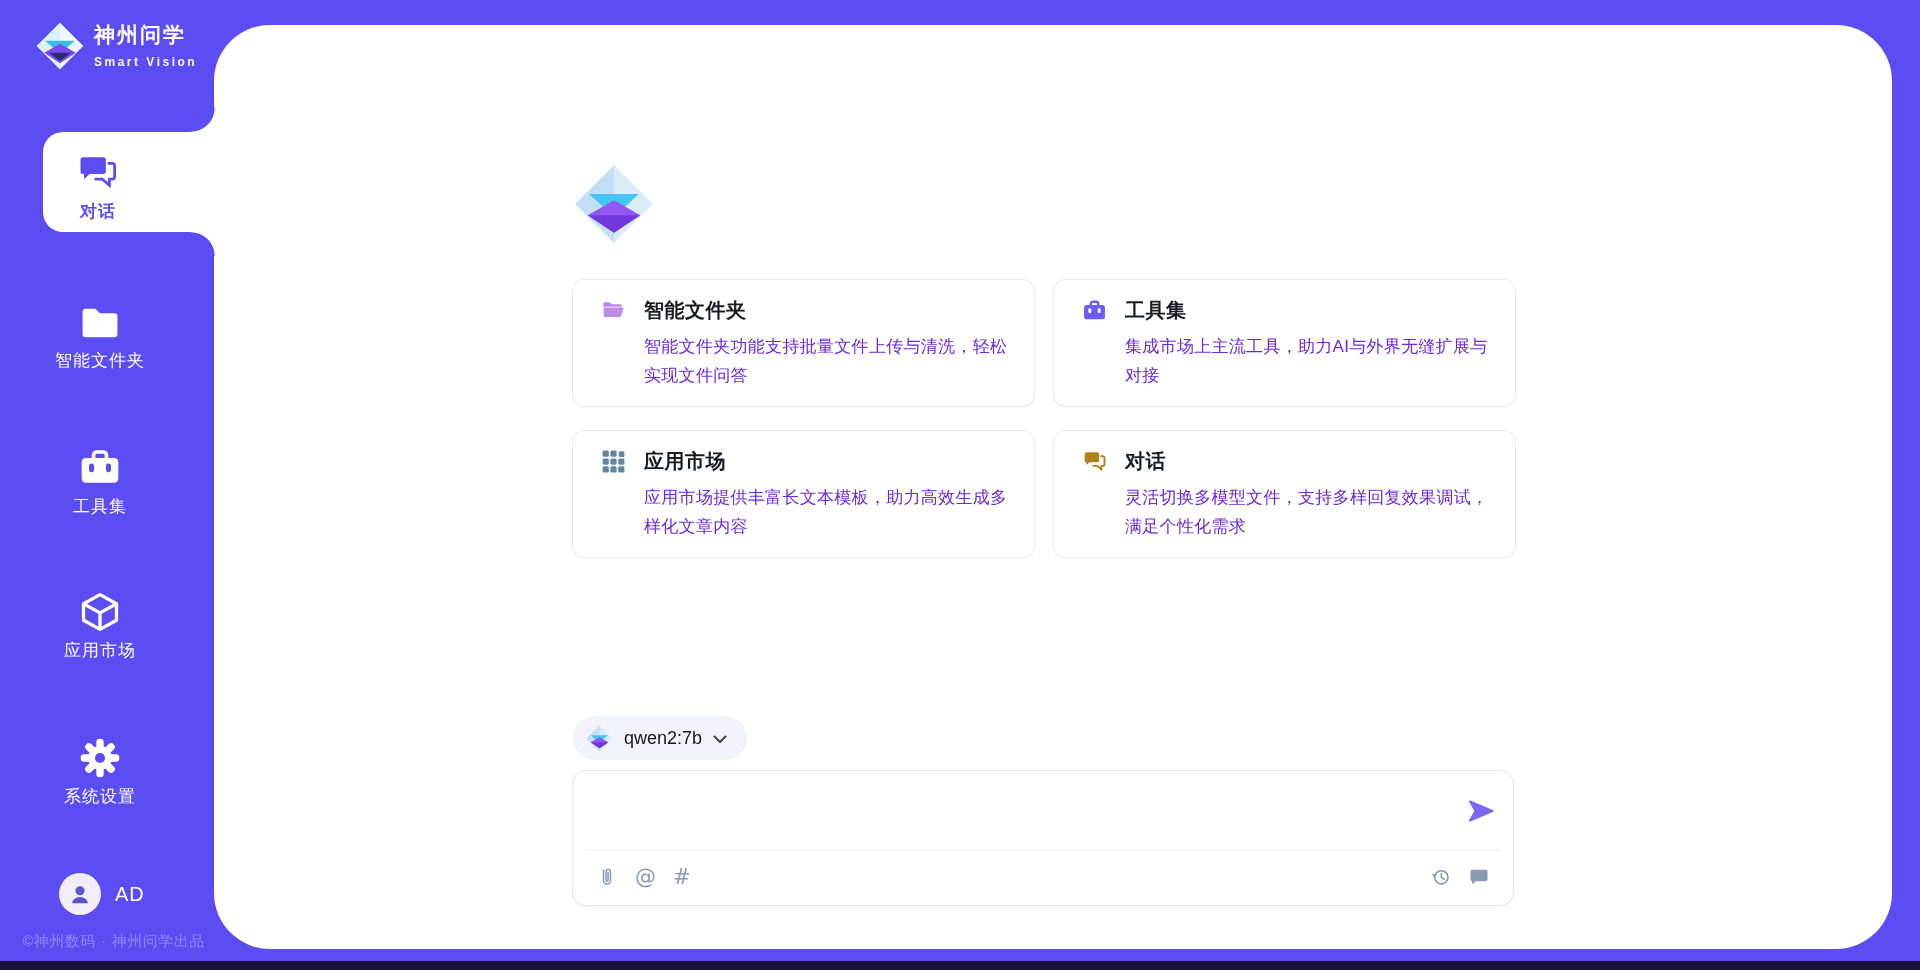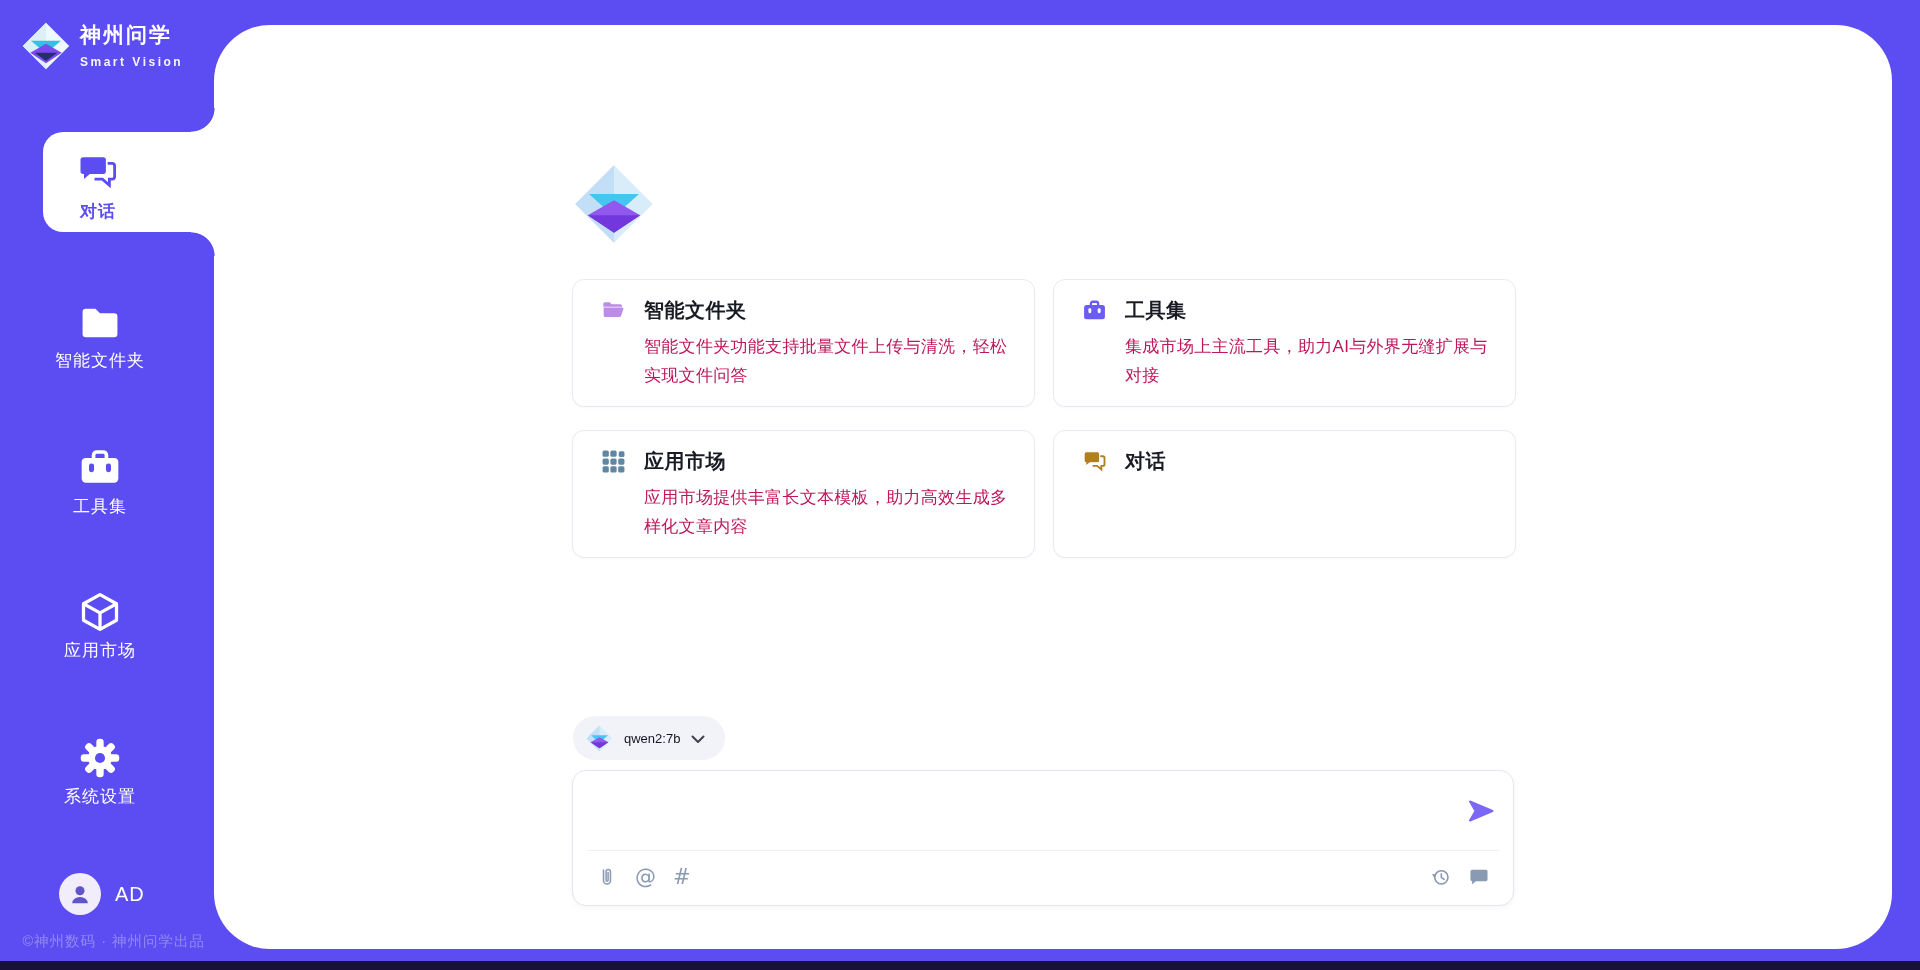--- a/index.html
+++ b/index.html
@@ -15,21 +15,21 @@
 
   
   .main-panel {
     position:absolute; left:214px; top:25px; width:1678px; height:924px;
     background:#ffffff; border-radius:56px; z-index:1;
   }
 
   
   .sidebar { position:absolute; left:0; top:0; width:214px; height:970px; z-index:2; }
 
-  .brand { position:absolute; left:22px; top:22px; display:flex; align-items:center; gap:10px; }
+  .brand { position:absolute; left:36px; top:22px; display:flex; align-items:center; gap:10px; }
   .brand svg { width:48px; height:48px; }
   .brand-text { color:#fff; }
   .brand-name { font-size:21px; font-weight:bold; letter-spacing:2px; line-height:24px; }
   .brand-sub { font-size:12px; letter-spacing:2.5px; margin-top:8px; opacity:.95;font-weight:bold; }
 
   .nav-item {
     position:absolute; left:2px; width:196px; text-align:center;
     color:#ffffff; cursor:pointer;
   }
   .nav-item .nav-icon { width:44px; height:44px; margin:0 auto 5px auto; }
@@ -81,32 +81,32 @@
     min-height:124px; background:#fff; border:1px solid #e9eaf1; border-radius:12px;
     padding:17px 24px 16px 28px; cursor:pointer;
     box-shadow:0 1px 2px rgba(20,24,40,0.03);
   }
   .card-head { display:flex; align-items:center; gap:18px; }
   .card-icon { width:25px; height:25px; flex:0 0 auto; }
   .card-icon svg { width:100%; height:100%; }
   .card-title { font-size:20px; font-weight:bold; color:#181b23; letter-spacing:.5px; }
   .card-desc {
     margin-left:43px; margin-top:8px; font-size:17px; line-height:29px;
-    color:#be185d; letter-spacing:.3px;
+    color:#6d28d9; letter-spacing:.3px;
   }
 
   
   .model-pill {
     position:absolute; left:359px; top:691px; height:44px;
     display:inline-flex; align-items:center; gap:11px; padding:0 20px 0 13px;
     background:#f2f3f8; border-radius:22px; cursor:pointer;
   }
   .model-pill .pill-logo { width:27px; height:27px; }
   .model-pill .pill-logo svg { width:100%; height:100%; }
-  .model-name { font-size:13px; color:#14161d; }
+  .model-name { font-size:18px; color:#14161d; }
   .pill-chevron { width:14px; height:9px; margin-top:2px; }
 
   
   .composer {
     position:absolute; left:358px; top:745px; width:942px; height:136px;
     background:#fff; border:1px solid #e4e6ef; border-radius:14px;
     box-shadow:0 2px 6px rgba(25,30,55,0.04);
   }
   .composer-input {
     position:absolute; left:24px; top:17px; width:840px; height:56px;
@@ -292,20 +292,21 @@
     <div class="card">
       <div class="card-head">
         <div class="card-icon">
           <svg viewBox="0 0 24 24" color="#b0801f">
             <path d="M16.5 7 h3.5 a1.6 1.6 0 0 1 1.6 1.6 v6 a1.6 1.6 0 0 1 -1.6 1.6 h-1.4 v3.4 l-4 -3.4 h-4.4" fill="none" stroke="currentColor" stroke-width="1.8"></path>
             <path d="M4 2.6 h11 a2 2 0 0 1 2 2 v6.6 a2 2 0 0 1 -2 2 h-7.4 l-4 3.4 v-3.4 a2 2 0 0 1 -1.6 -2 V4.6 a2 2 0 0 1 2 -2 z" fill="currentColor" stroke="#ffffff" stroke-width="1.1"></path>
           </svg>
         </div>
         <div class="card-title">对话</div>
       </div>
+      <div class="card-desc">灵活切换多模型文件，支持多样回复效果调试，满足个性化需求</div>
     </div>
 
   </div>
 
   <div class="model-pill">
     <div class="pill-logo">
       <svg viewBox="0 0 64 64">
         <polygon points="32,1 63,32 32,63 1,32" fill="#d9ecfa"></polygon>
         <polygon points="32,1 32,63 1,32" fill="#c3dff7"></polygon>
         <polygon points="12,24 52,24 32,42" fill="#44c5f4"></polygon>

